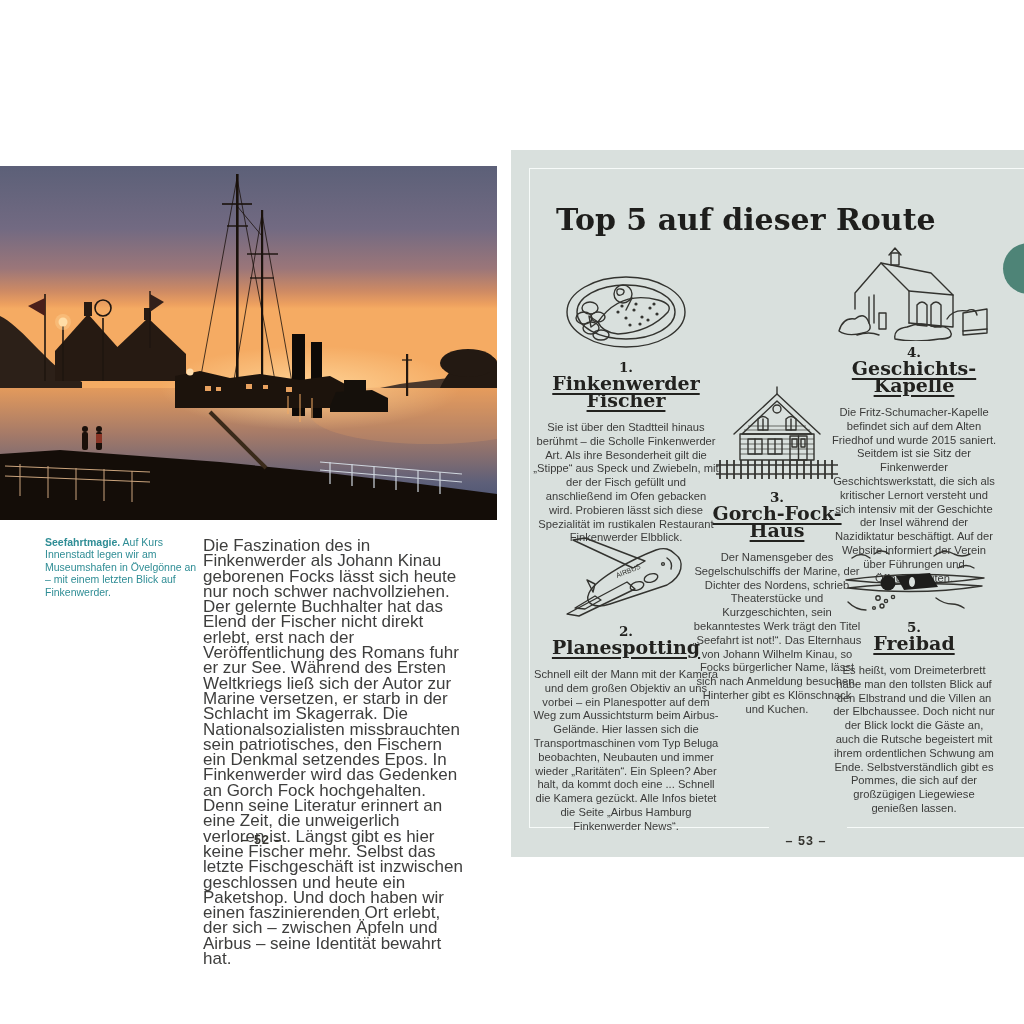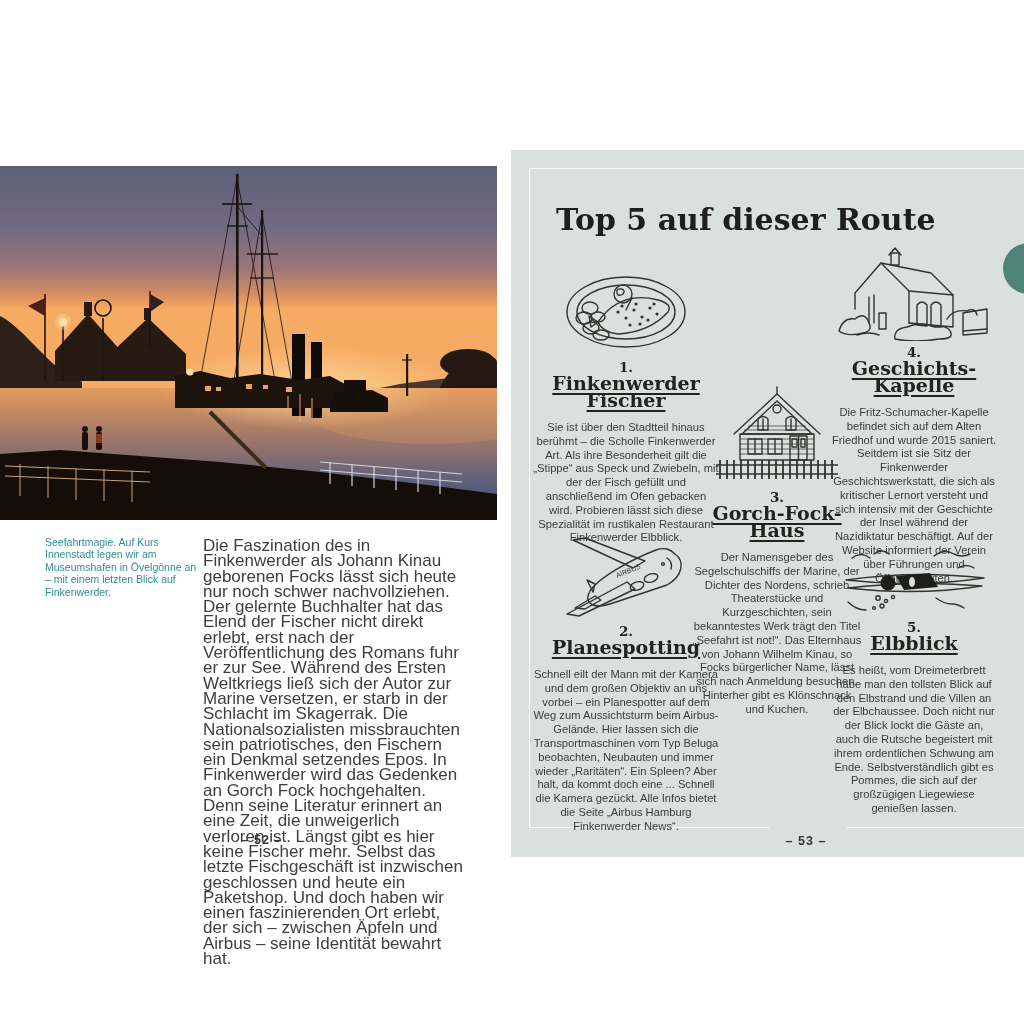--- a/index.html
+++ b/index.html
@@ -3,21 +3,21 @@
 <meta charset="utf-8">
 <style>
   html,body{margin:0;padding:0;background:#ffffff;}
   .canvas{position:relative;width:1024px;height:1024px;overflow:hidden;background:#ffffff;
           font-family:"Liberation Sans",sans-serif;}
   
   .photo{position:absolute;left:0;top:166px;width:497px;height:354px;overflow:hidden;}
   .photo svg{display:block;}
   .caption{position:absolute;left:45px;top:536px;width:152px;
            font-size:10.5px;line-height:12.4px;color:#2f8d95;}
-  .cap-lead{font-weight:normal;}
+  .cap-lead{font-weight:bold;}
   .bodytext{position:absolute;left:203px;top:538px;width:260px;
             font-size:17px;line-height:15.3px;color:#3e3e3d;hyphens:auto;-webkit-hyphens:auto;}
   .pagenum{font-size:12.5px;font-weight:600;letter-spacing:1px;color:#35342f;}
   .pagenum-left{position:absolute;left:202px;top:833px;width:120px;text-align:center;}
   
   .panel{position:absolute;left:511px;top:150px;width:574px;height:707px;background:#d9e0dd;padding-left:20px;}
   .frame{position:absolute;left:18px;top:18px;right:18px;bottom:29px;
          border:1.5px solid #f7fbf9;pointer-events:none;}
   .frame-gap{position:absolute;left:50%;transform:translateX(-50%);top:674px;width:78px;height:7px;
              background:#d9e0dd;}
@@ -340,21 +340,21 @@
             <path d="M14,12 q9,-7 18,0"></path>
             <path d="M36,8 q8,-6 15,0"></path>
             <path d="M96,10 q10,-8 20,-2 q8,4 16,0"></path>
             <path d="M120,22 q8,-5 16,0"></path>
             <path d="M10,56 q8,8 18,8"></path>
             <path d="M98,52 q8,6 16,6 q6,0 12,4"></path>
           </g>
         </svg>
       </div>
       <div class="num">5.</div>
-      <div class="head">Elbblick</div>
+      <div class="head">Freibad</div>
       <div class="txt">Es heißt, vom Dreimeterbrett habe man den tollsten Blick auf den Elbstrand und die Villen an der Elbchaussee. Doch nicht nur der Blick lockt die Gäste an, auch die Rutsche begeistert mit ihrem ordentlichen Schwung am Ende. Selbstverständlich gibt es Pommes, die sich auf der großzügigen Liegewiese genießen lassen.</div>
     </div>
 
     <div class="pagenum pagenum-right">– 53 –</div>
   </div>
 
   <div class="tab-circle"></div>
 </div>
 
 </body></html>

